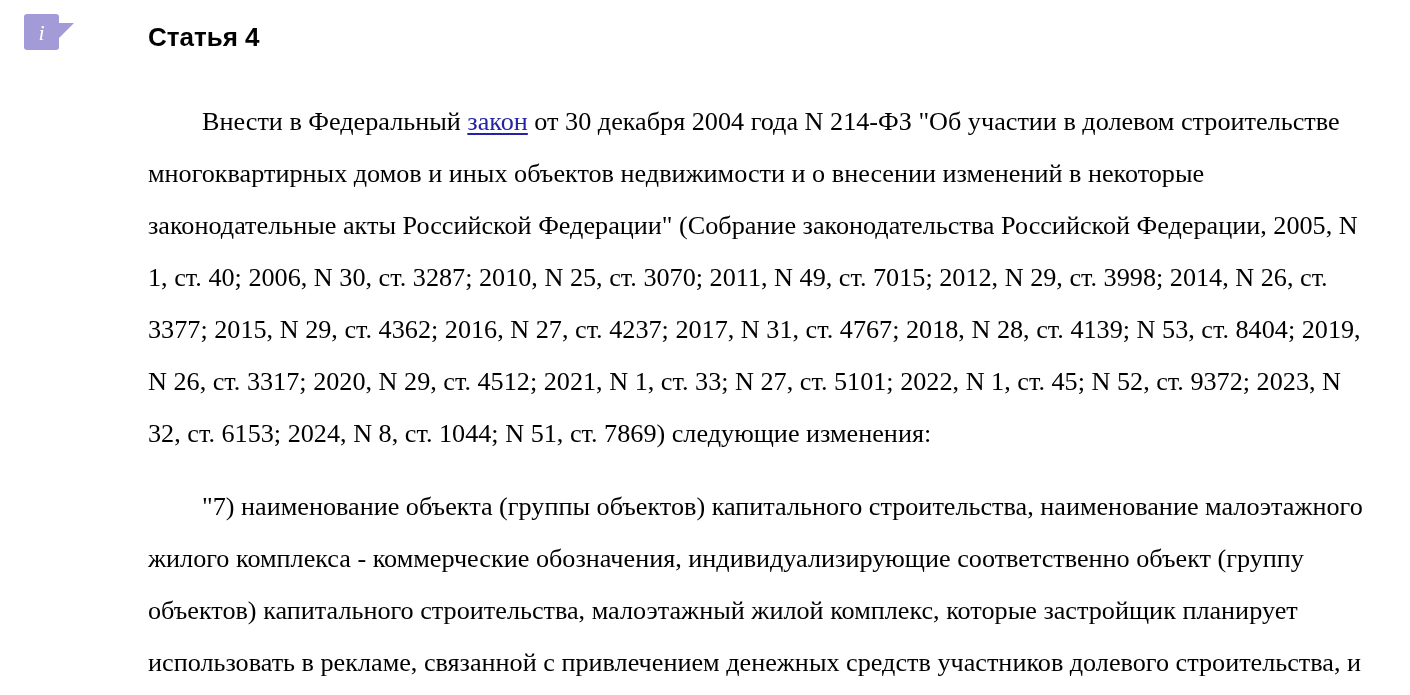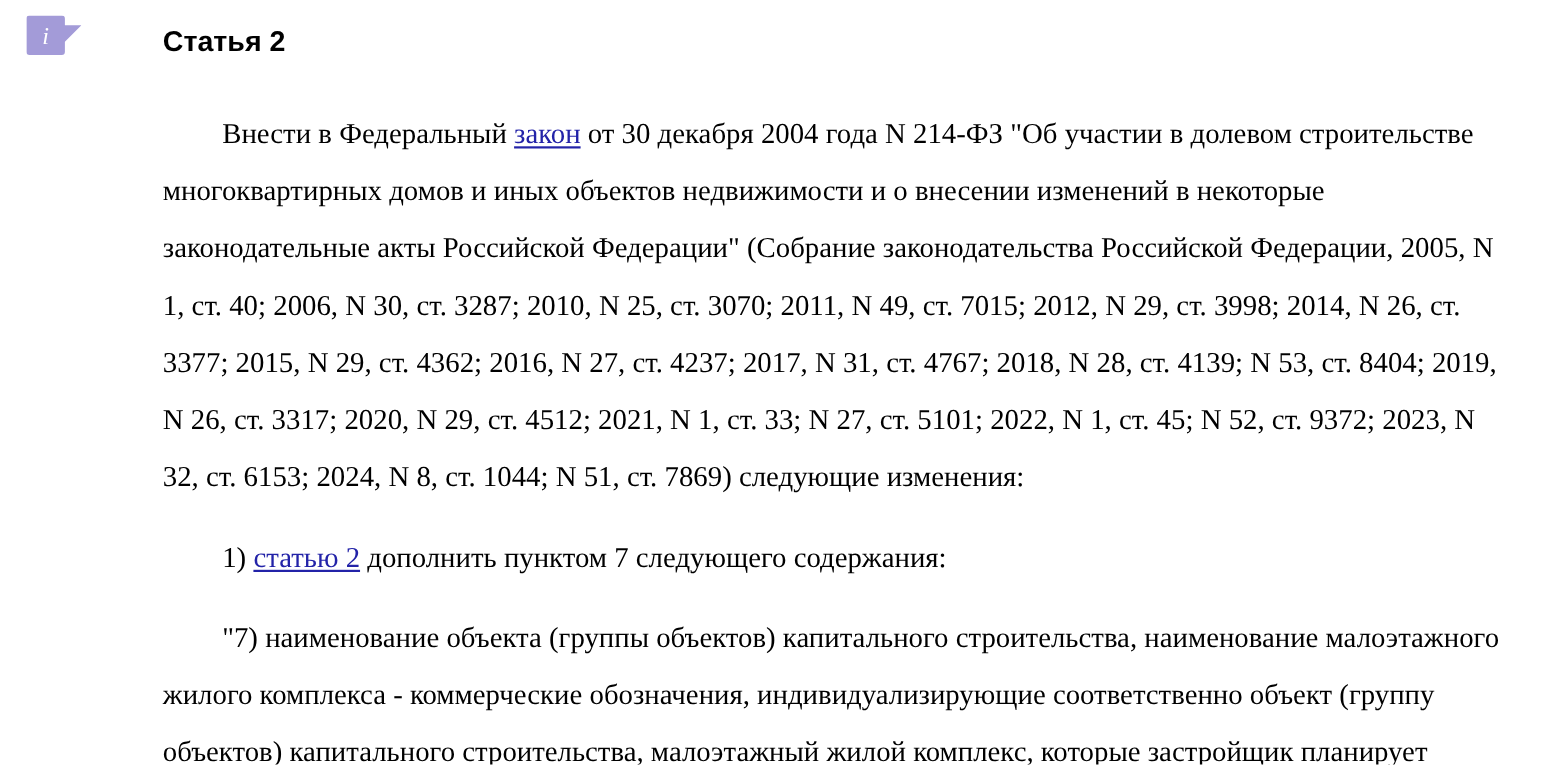--- a/index.html
+++ b/index.html
@@ -59,21 +59,20 @@
 </head>
 <body>
 
 <div class="info-icon">
   <svg width="50" height="36" viewBox="0 0 50 36">
     <path d="M3 0 H32 Q35 0 35 3 V9 H50 L35 24 V33 Q35 36 32 36 H3 Q0 36 0 33 V3 Q0 0 3 0 Z" fill="#a39bd8"></path>
     <text x="17.5" y="26" text-anchor="middle" font-family="Liberation Serif, serif" font-style="italic" font-size="22" fill="#ffffff">i</text>
   </svg>
 </div>
 
-<h2 class="article-title">Статья 2</h2>
+<h2 class="article-title">Статья 4</h2>
 
 <div class="article-body">
   <p><span>Внести в Федеральный </span><a href="#" class="doc-link">закон</a><span> от 30 декабря 2004 года N 214-ФЗ "Об участии в долевом строительстве многоквартирных домов и иных объектов недвижимости и о внесении изменений в некоторые законодательные акты Российской Федерации" (Собрание законодательства Российской Федерации, 2005, N 1, ст. 40; 2006, N 30, ст. 3287; 2010, N 25, ст. 3070; 2011, N 49, ст. 7015; 2012, N 29, ст. 3998; 2014, N 26, ст. 3377; 2015, N 29, ст. 4362; 2016, N 27, ст. 4237; 2017, N 31, ст. 4767; 2018, N 28, ст. 4139; N 53, ст. 8404; 2019, N 26, ст. 3317; 2020, N 29, ст. 4512; 2021, N 1, ст. 33; N 27, ст. 5101; 2022, N 1, ст. 45; N 52, ст. 9372; 2023, N 32, ст. 6153; 2024, N 8, ст. 1044; N 51, ст. 7869) следующие изменения:</span></p>
 
-  <p><span>1) </span><a href="#" class="doc-link">статью 2</a><span> дополнить пунктом 7 следующего содержания:</span></p>
 
   <p>"7) наименование объекта (группы объектов) капитального строительства, наименование малоэтажного жилого комплекса - коммерческие обозначения, индивидуализирующие соответственно объект (группу объектов) капитального строительства, малоэтажный жилой комплекс, которые застройщик планирует использовать в рекламе, связанной с привлечением денежных средств участников долевого строительства, и которые должны быть выполнены только с использованием кириллицы.";</p>
 </div>
 
 </body></html>

